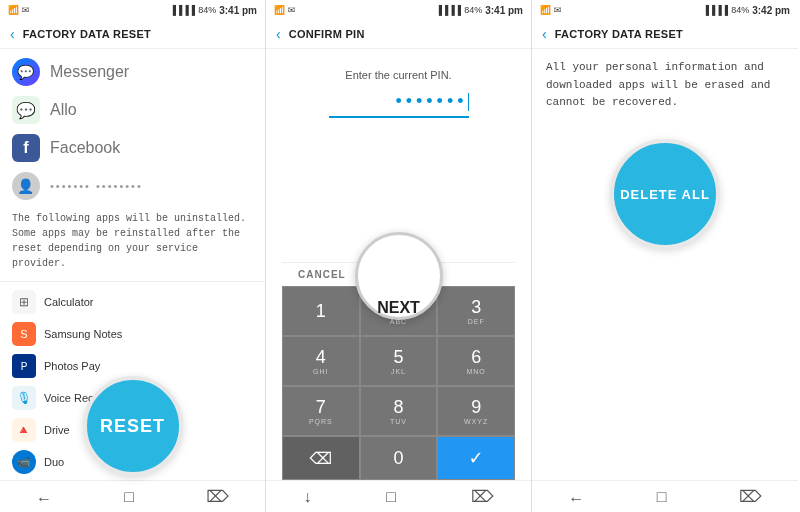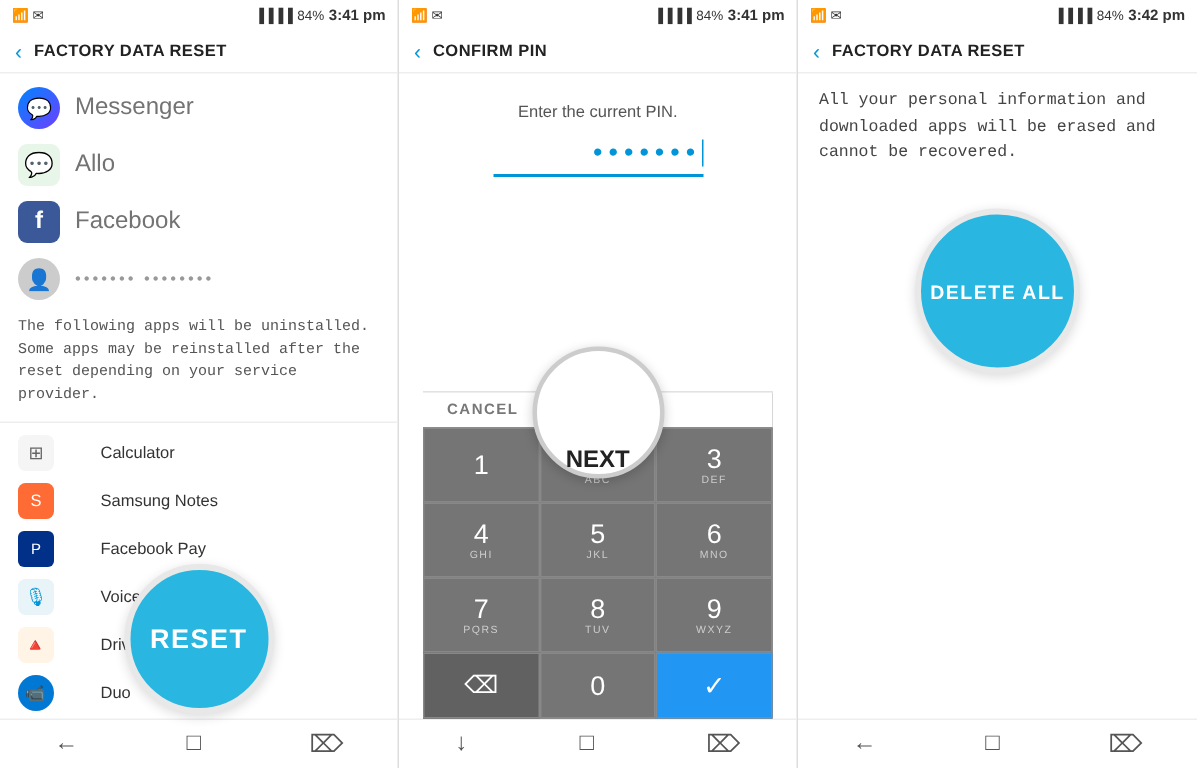--- a/index.html
+++ b/index.html
@@ -149,21 +149,20 @@
       border-radius: 5px;
       flex-shrink: 0;
       display: flex;
       align-items: center;
       justify-content: center;
       font-size: 12px;
     }
     .small-app-name {
       font-size: 11px;
       color: #333;
-      margin-left: 23px;
     }
 
     
     .reset-button-container {
       position: absolute;
       bottom: 36px;
       left: 50%;
       transform: translateX(-50%);
       display: flex;
       justify-content: center;
@@ -379,21 +378,21 @@
     <div class="small-app-item">
       <div class="small-app-icon icon-calculator">⊞</div>
       <span class="small-app-name">Calculator</span>
     </div>
     <div class="small-app-item">
       <div class="small-app-icon icon-samsung-notes" style="font-size:11px;">S</div>
       <span class="small-app-name">Samsung Notes</span>
     </div>
     <div class="small-app-item">
       <div class="small-app-icon icon-samsung-pay" style="font-size:10px;border-radius:4px;">P</div>
-      <span class="small-app-name">Facebook Pay</span>
+      <span class="small-app-name">Photos Pay</span>
     </div>
     <div class="small-app-item">
       <div class="small-app-icon icon-voice">🎙</div>
       <span class="small-app-name">Voice Recorder</span>
     </div>
     <div class="small-app-item">
       <div class="small-app-icon" style="background:#fff4e5;">🔺</div>
       <span class="small-app-name">Drive</span>
     </div>
     <div class="small-app-item">

